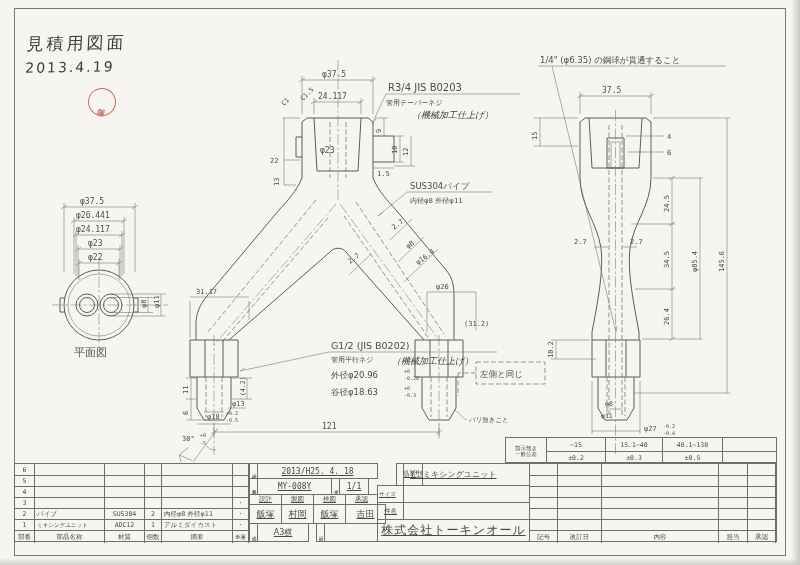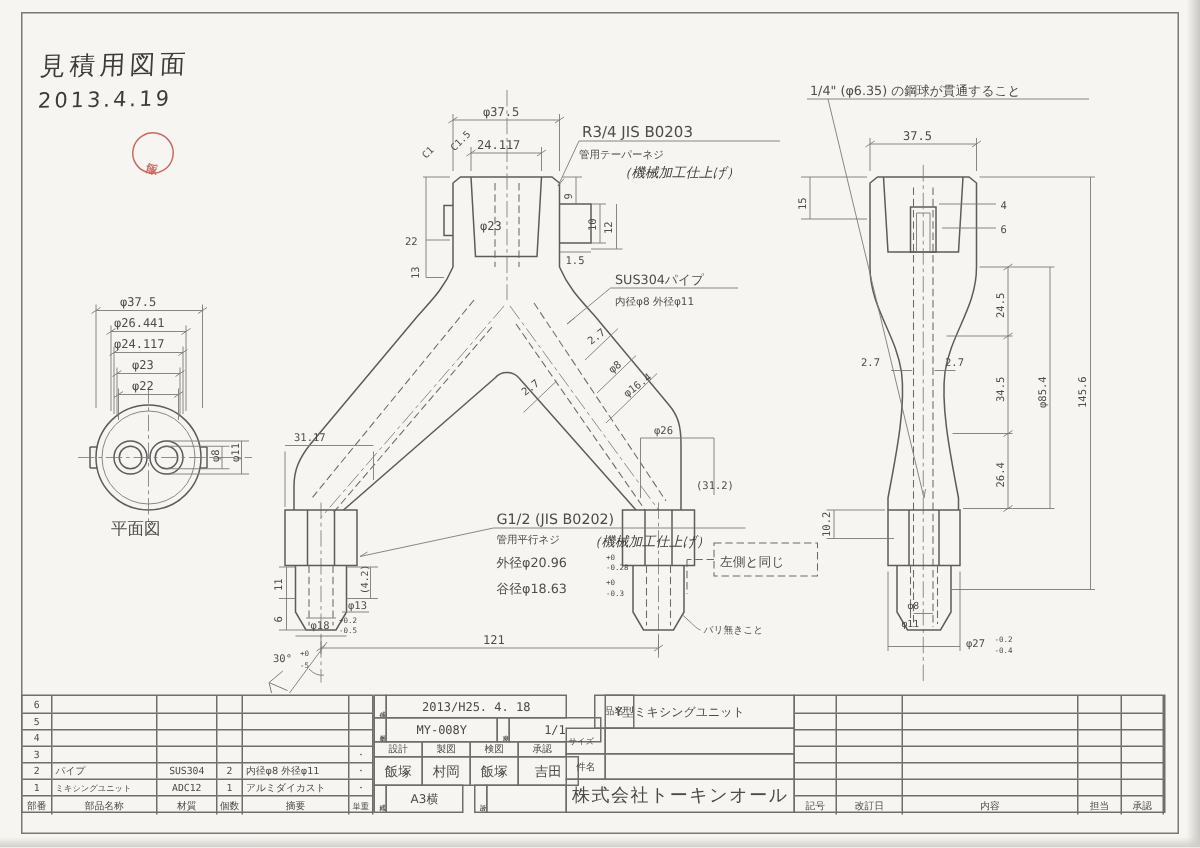--- a/index.html
+++ b/index.html
@@ -14,21 +14,21 @@
   svg text{fill:#4c4c4c;font-family:"DejaVu Sans Mono","Liberation Mono",monospace;font-size:8px;}
   svg text.jp{font-family:"DejaVu Sans",sans-serif;font-size:8.5px;}
   svg text.hand{font-family:"DejaVu Sans",sans-serif;font-style:italic;font-size:9px;fill:#3f3f3f;}
   svg text.f5{font-size:5px;} svg text.f6{font-size:6.5px;} svg text.f7{font-size:7px;} svg text.f11{font-size:11px;}
   .hw{position:absolute;left:26px;top:32px;color:#3c3c3c;transform:skewX(-4deg) rotate(-1deg);}
   .hw .l1{font-size:17px;letter-spacing:3px;}
   .hw .l2{font-size:14px;margin-top:4px;letter-spacing:2px;}
   .stamp{position:absolute;left:88px;top:88px;width:26px;height:26px;border:1.5px solid #c4534a;
          border-radius:50%;color:#c4534a;display:flex;align-items:center;justify-content:center;
          font-size:8px;writing-mode:vertical-rl;text-orientation:upright;transform:rotate(12deg);opacity:.85;}
-  .box{position:absolute;border:1px solid #6e6e6e;box-sizing:border-box;display:flex;align-items:center;overflow:hidden;}
+  .box{position:absolute;border:1px solid #6e6e6e;box-sizing:border-box;display:flex;align-items:center;overflow:hidden;text-decoration:underline;}
   .ctr{justify-content:center;}
   .f45{font-size:4.5px;} .f55{font-size:5.5px;} .f65{font-size:6.5px;} .f8{font-size:8px;} .f9{font-size:9px;} .f10{font-size:12px;}
   .vt{writing-mode:vertical-rl;text-orientation:upright;line-height:1;letter-spacing:-1px;justify-content:center;}
   .grid{position:absolute;display:grid;border:1px solid #6e6e6e;box-sizing:border-box;}
   .gc{border-right:1px solid #6e6e6e;border-top:1px solid #6e6e6e;box-sizing:border-box;
       display:flex;align-items:center;justify-content:center;font-size:6.5px;overflow:hidden;white-space:nowrap;}
   .gc.r0{border-top:none;} .gc.le{justify-content:flex-start;padding-left:2px;}
   .mono{font-family:"DejaVu Sans Mono","Liberation Mono",monospace;}
   .edge-r{position:absolute;right:0;top:0;width:9px;height:565px;background:linear-gradient(to right,rgba(246,245,241,0),#c9c8c3);}
   .edge-b{position:absolute;left:0;bottom:0;width:800px;height:7px;background:linear-gradient(to bottom,rgba(246,245,241,0),#cfcec9);}
@@ -206,20 +206,34 @@
       <text x="663" y="435" class="f5">-0.4</text>
     </g>
   </svg>
 
   <div class="hw">
     <div class="l1">見積用図面</div>
     <div class="l2">2013.4.19</div>
   </div>
   <div class="stamp">飯塚</div>
 
+  <div class="grid" style="left:505px;top:437px;width:272px;height:26px;grid-template-columns:41px 59px 57px 60px 54px;grid-template-rows:13px 13px;">
+    <div class="gc r0" style="grid-row:1/3;flex-direction:column;font-size:5.5px;line-height:1.1;">
+      <span>指示無き</span>
+      <span>一般公差</span>
+    </div>
+    <div class="gc r0 mono">~15</div>
+    <div class="gc r0 mono">15.1~40</div>
+    <div class="gc r0 mono">40.1~130</div>
+    <div class="gc r0"></div>
+    <div class="gc mono">±0.2</div>
+    <div class="gc mono">±0.3</div>
+    <div class="gc mono">±0.5</div>
+    <div class="gc"></div>
+  </div>
 
   <div class="grid" style="left:14px;top:463px;width:235px;height:79px;grid-template-columns:20px 70px 40px 17px 71px 16px;grid-template-rows:repeat(6,11px) 13px;">
     <div class="gc r0 mono">6</div>
       <div class="gc r0 le"></div>
       <div class="gc r0 mono"></div>
       <div class="gc r0 mono"></div>
       <div class="gc r0 le"></div>
       <div class="gc r0"></div>
     <div class="gc mono">5</div>
       <div class="gc le"></div>
@@ -258,21 +272,21 @@
       <div class="gc f8">摘要</div>
       <div class="gc" style="font-size:5.5px">単重</div>
   </div>
 
   <div>
     <div class="box vt f45" style="left:249px;top:463px;width:9px;height:16px;">作成</div>
     <div class="box ctr mono f8" style="left:257px;top:463px;width:121px;height:16px;">2013/H25. 4. 18</div>
     <div class="box vt f45" style="left:249px;top:478px;width:9px;height:17px;">図番</div>
     <div class="box ctr mono f8" style="left:257px;top:478px;width:75px;height:17px;">MY-008Y</div>
     <div class="box vt f45" style="left:331px;top:478px;width:9px;height:17px;">尺度</div>
-    <div class="box ctr mono f8" style="left:339px;top:478px;width:62px;height:17px;">1/1</div>
+    <div class="box ctr mono f8" style="left:339px;top:478px;width:30px;height:17px;">1/1</div>
     <div class="box ctr f65" style="left:249px;top:494px;width:33px;height:11px;">設計</div>
     <div class="box ctr f65" style="left:281px;top:494px;width:33px;height:11px;">製図</div>
     <div class="box ctr f65" style="left:313px;top:494px;width:33px;height:11px;">検図</div>
     <div class="box ctr f65" style="left:345px;top:494px;width:33px;height:11px;">承認</div>
     <div class="box ctr f9" style="left:249px;top:504px;width:33px;height:20px;">飯塚</div>
     <div class="box ctr f9" style="left:281px;top:504px;width:33px;height:20px;">村岡</div>
     <div class="box ctr f9" style="left:313px;top:504px;width:33px;height:20px;">飯塚</div>
     <div class="box ctr f9" style="left:345px;top:504px;width:41px;height:20px;">吉田</div>
     <div class="box vt f45" style="left:249px;top:523px;width:9px;height:19px;">様式</div>
     <div class="box ctr f8" style="left:257px;top:523px;width:52px;height:19px;">A3横</div>

